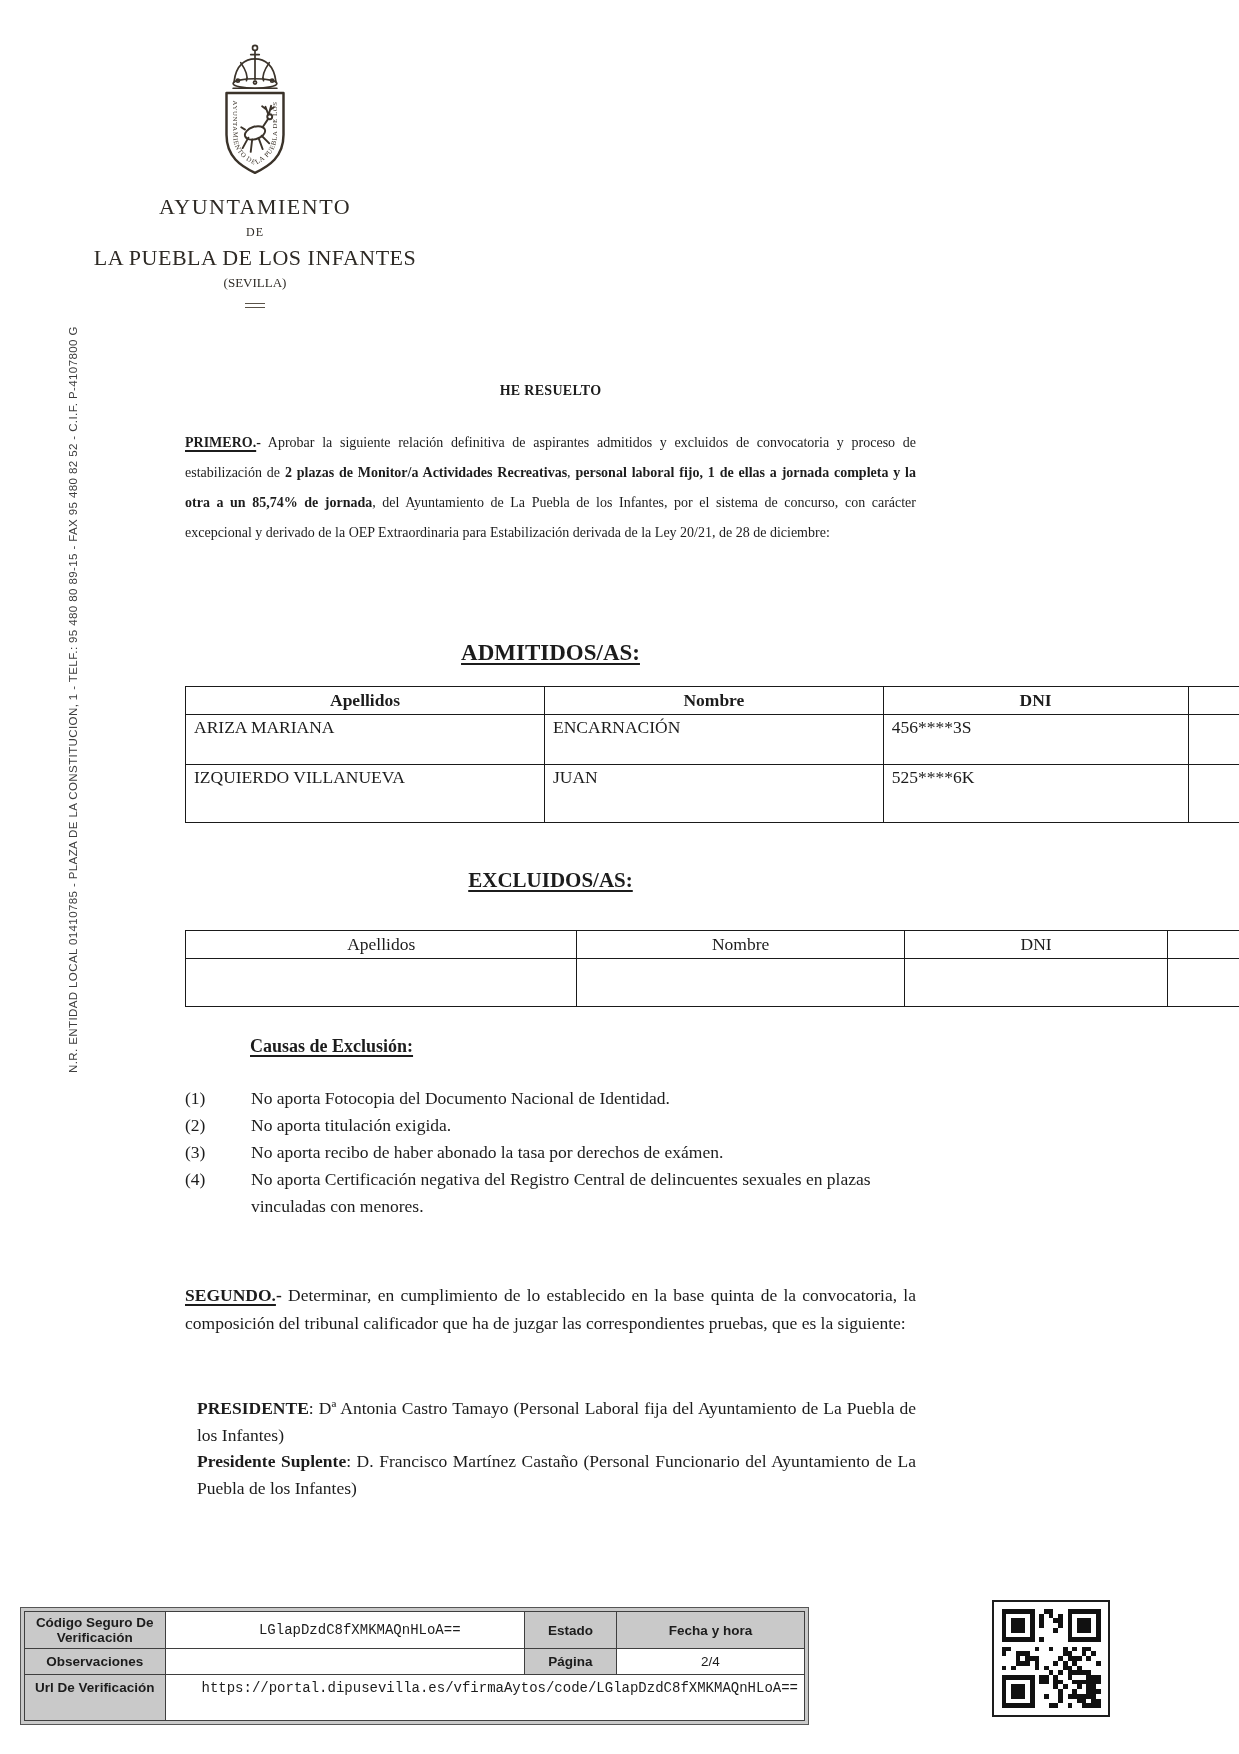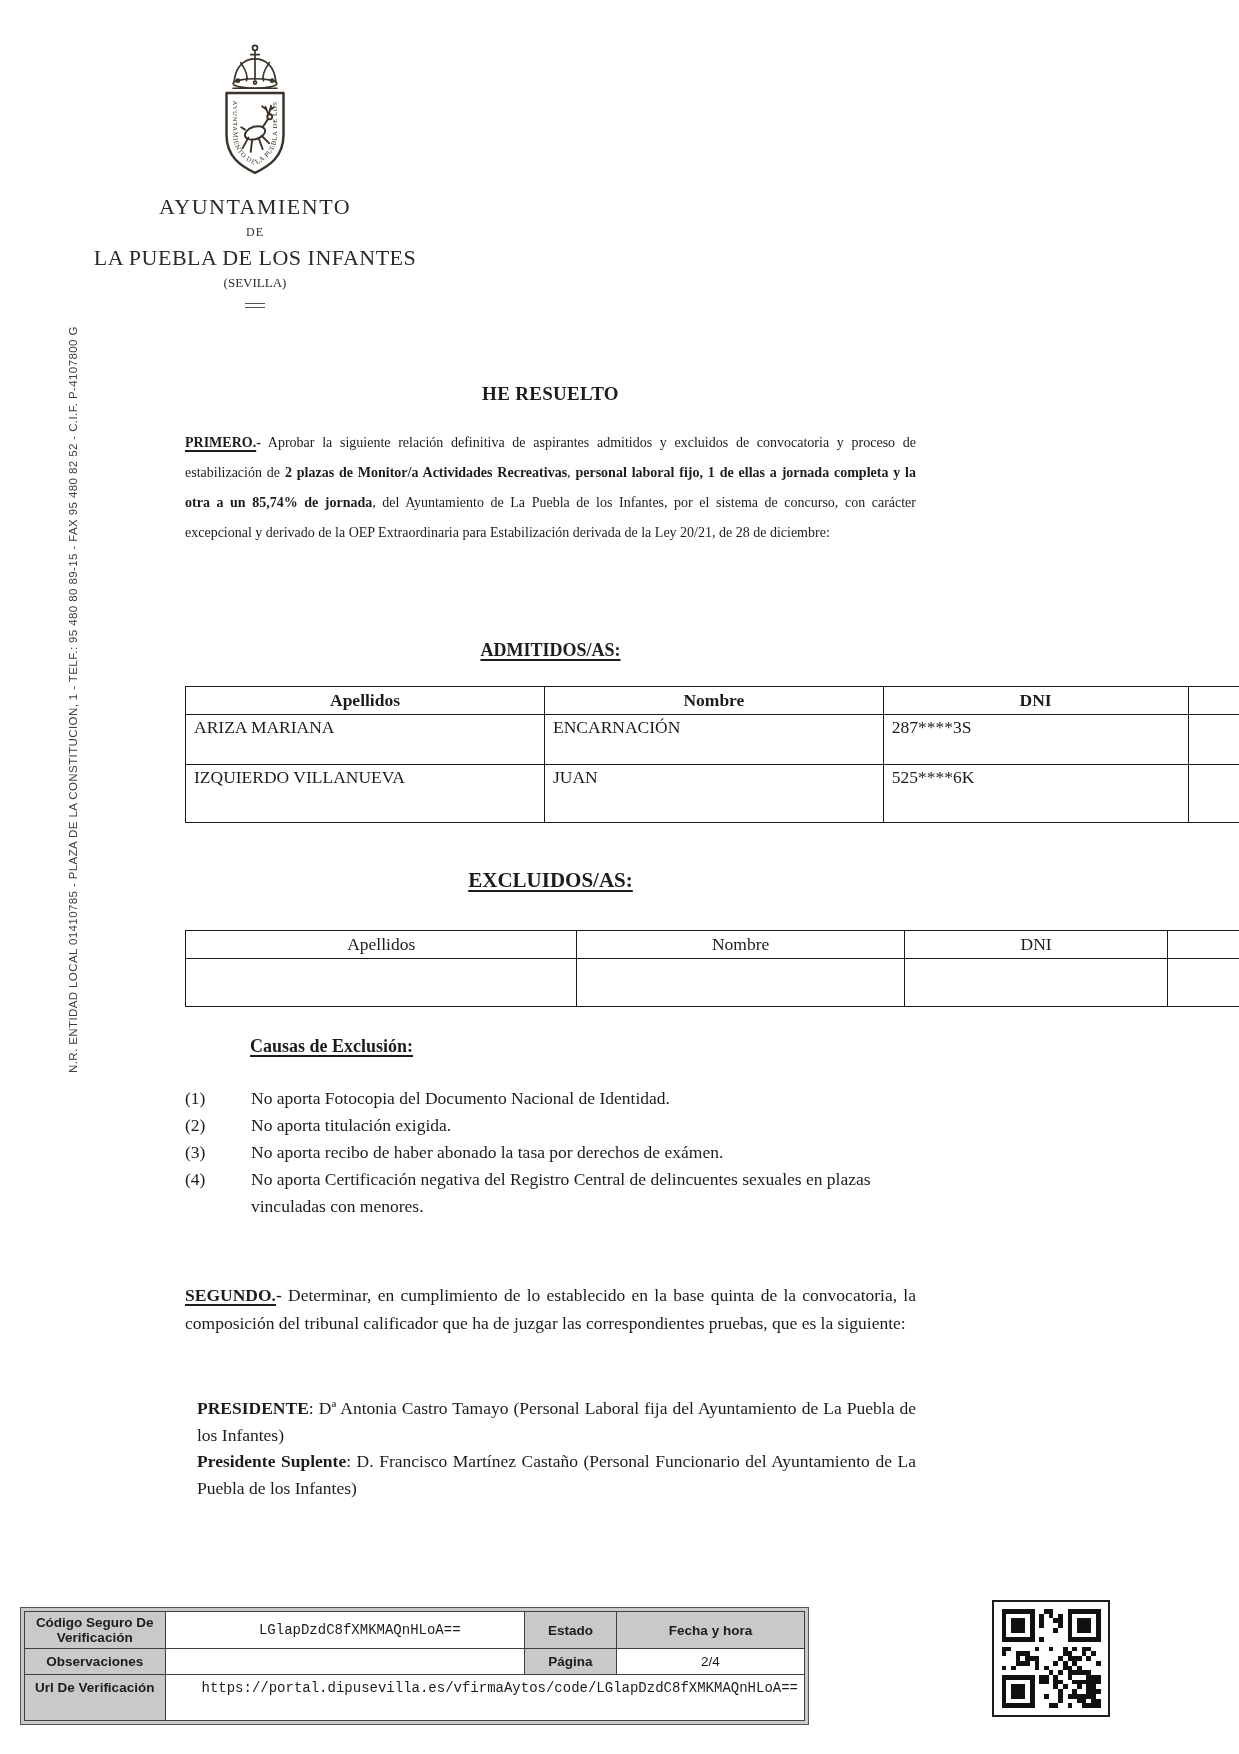--- a/index.html
+++ b/index.html
@@ -28,23 +28,23 @@
   .org4 { font-size:13px; margin-top:4px; }
   .org-dash { width:20px; height:5px; border-top:1.5px solid #5a5248; border-bottom:1.5px solid #5a5248; margin:12px auto 0; }
 
   
   .content { left:185px; width:731px; }
   .t-center { text-align:center; }
   .bold { font-weight:bold; }
   .uline { text-decoration:underline; text-decoration-thickness:1.5px; text-underline-offset:3px; }
   .just { text-align:justify; }
 
-  .doc-title { top:383px; font-size:19px; font-weight:bold; letter-spacing:.3px; }
+  .doc-title { top:383px; font-size:14px; font-weight:bold; letter-spacing:.3px; }
   .p-primero { top:428px; font-size:14px; line-height:30px; }
-  .h-admitidos { top:640px; font-size:18px; }
+  .h-admitidos { top:640px; font-size:23px; }
   .h-excluidos { top:868px; font-size:21px; }
 
   table.doc { border-collapse:collapse; width:100%; font-size:17.5px; }
   table.doc th, table.doc td { border:1.6px solid #1a1a1a; padding:2px 8px; vertical-align:top; }
   table.doc th { text-align:center; padding:3px 4px; }
   .tbl-admitidos { top:686px; }
   .tbl-admitidos .r1 td { height:50px; }
   .tbl-admitidos .r2 td { height:58px; }
   .tbl-excluidos { top:930px; width:775px; }
   .tbl-excluidos th { font-weight:normal; }
@@ -143,21 +143,21 @@
   <tbody>
       <tr>
     <th>Apellidos</th>
     <th>Nombre</th>
     <th>DNI</th>
     <th>Observaciones</th>
   </tr>
   <tr class="r1">
     <td>ARIZA MARIANA</td>
     <td>ENCARNACIÓN</td>
-    <td>287****3S</td>
+    <td>456****3S</td>
     <td></td>
   </tr>
   <tr class="r2">
     <td>IZQUIERDO VILLANUEVA</td>
     <td>JUAN</td>
     <td>525****6K</td>
     <td></td>
   </tr>
 </tbody>
   </table>

